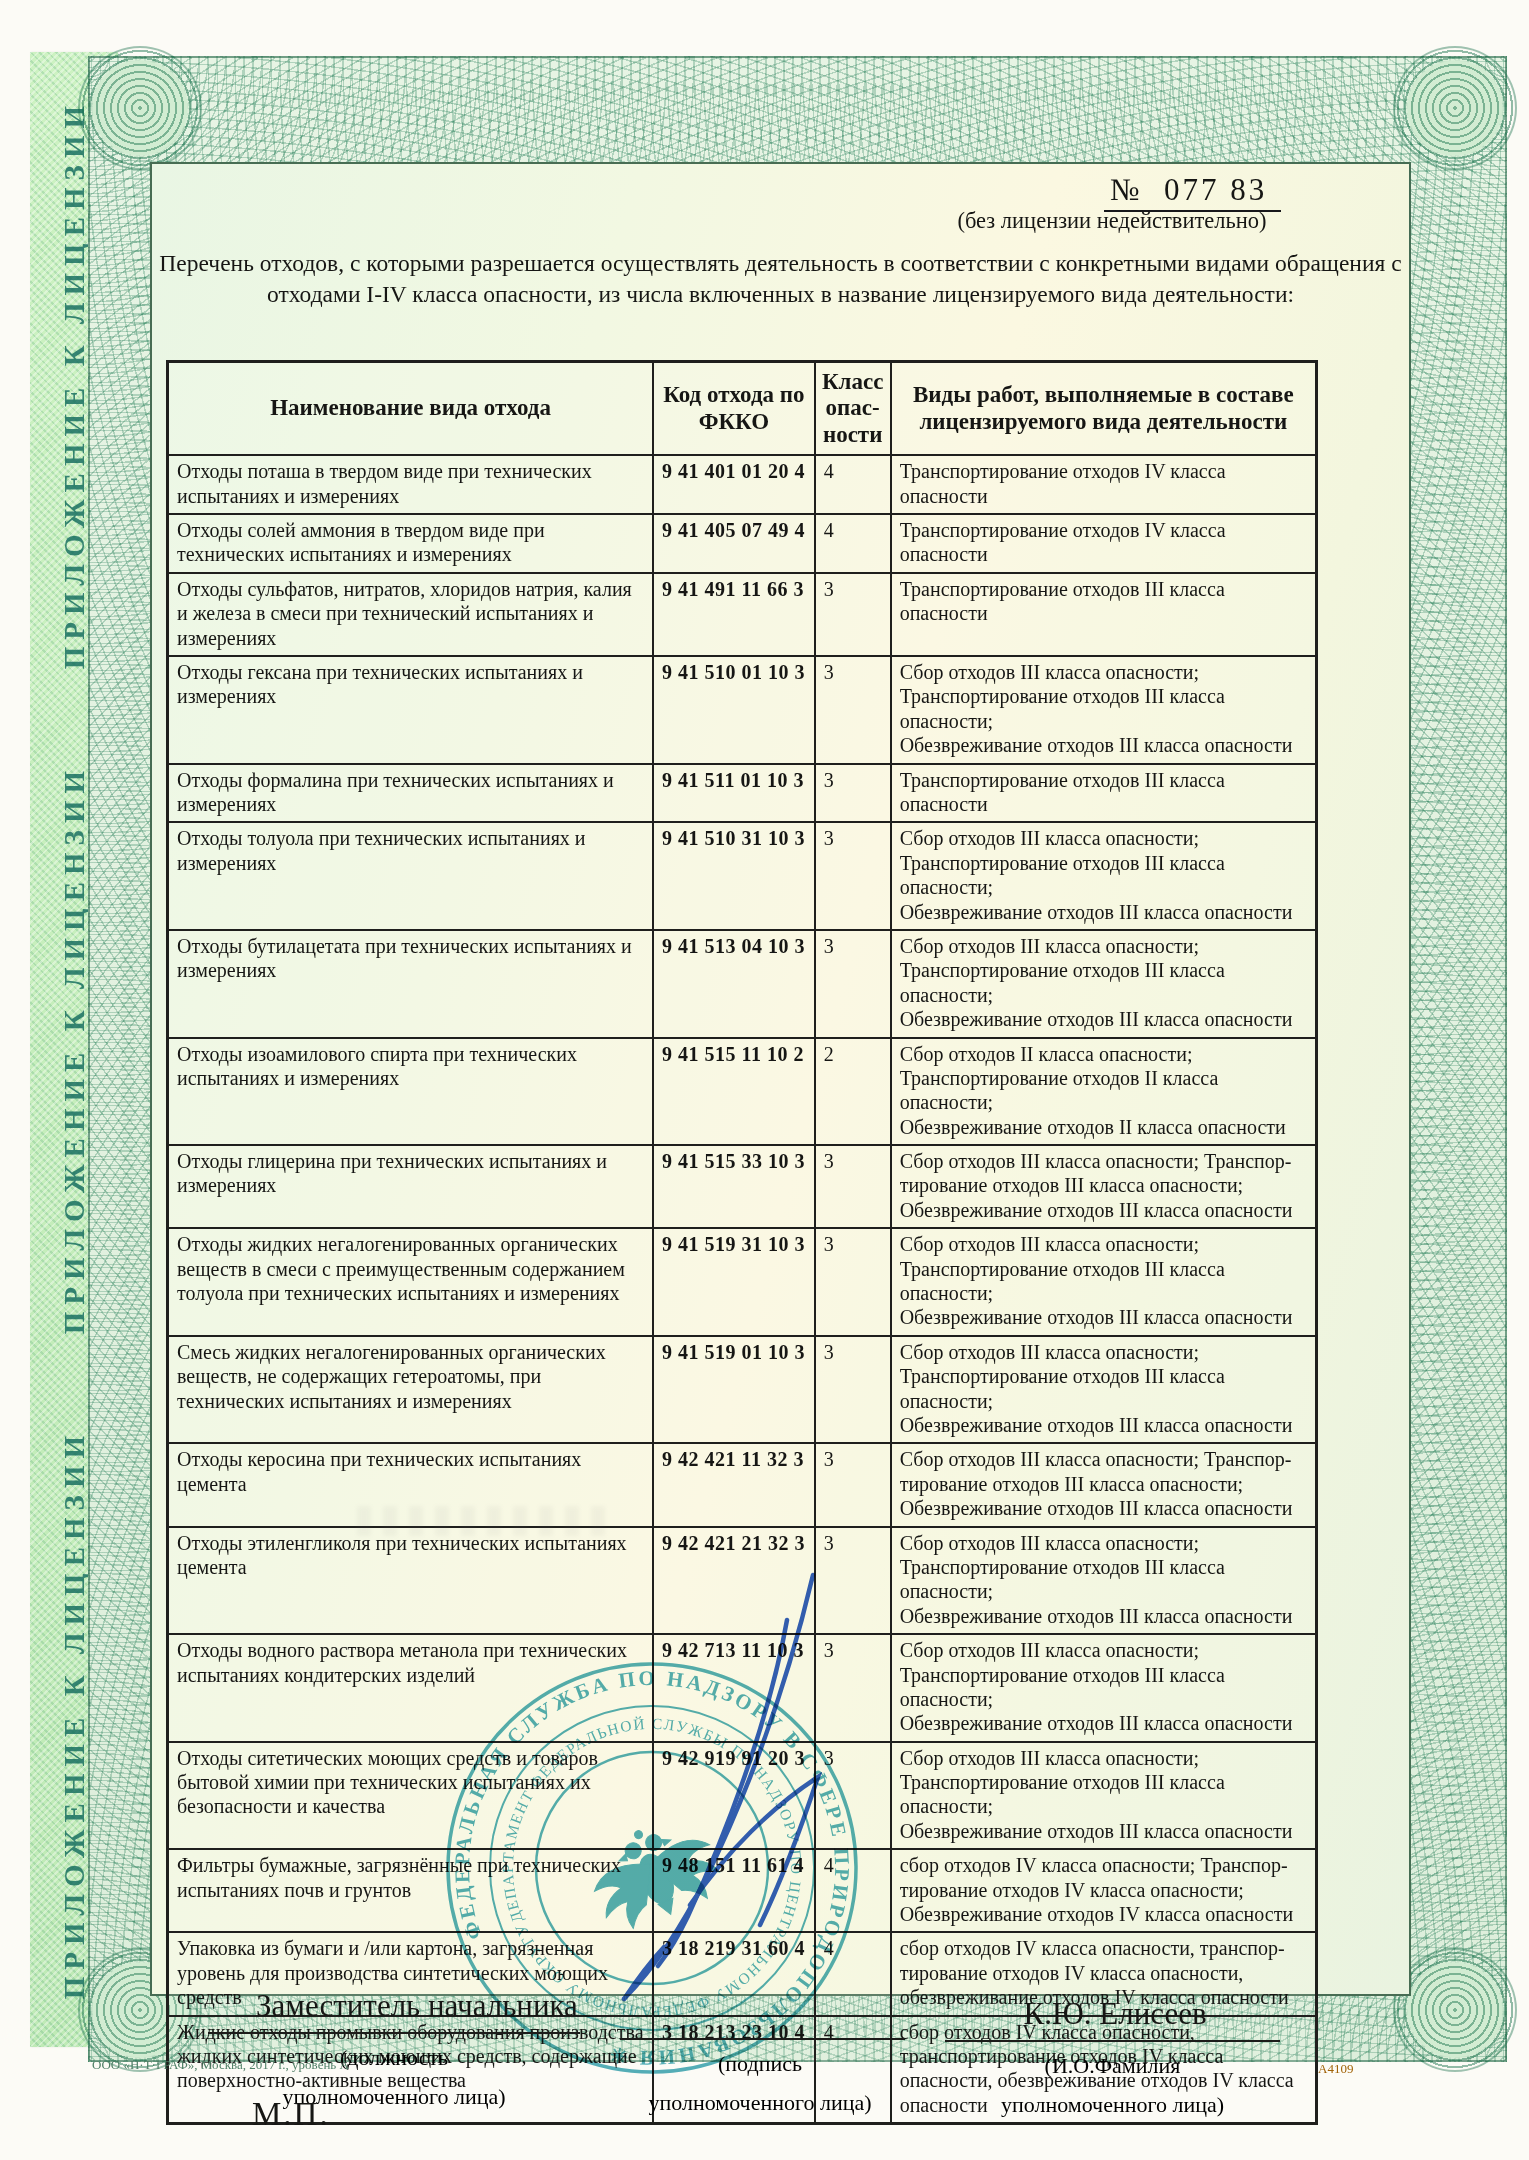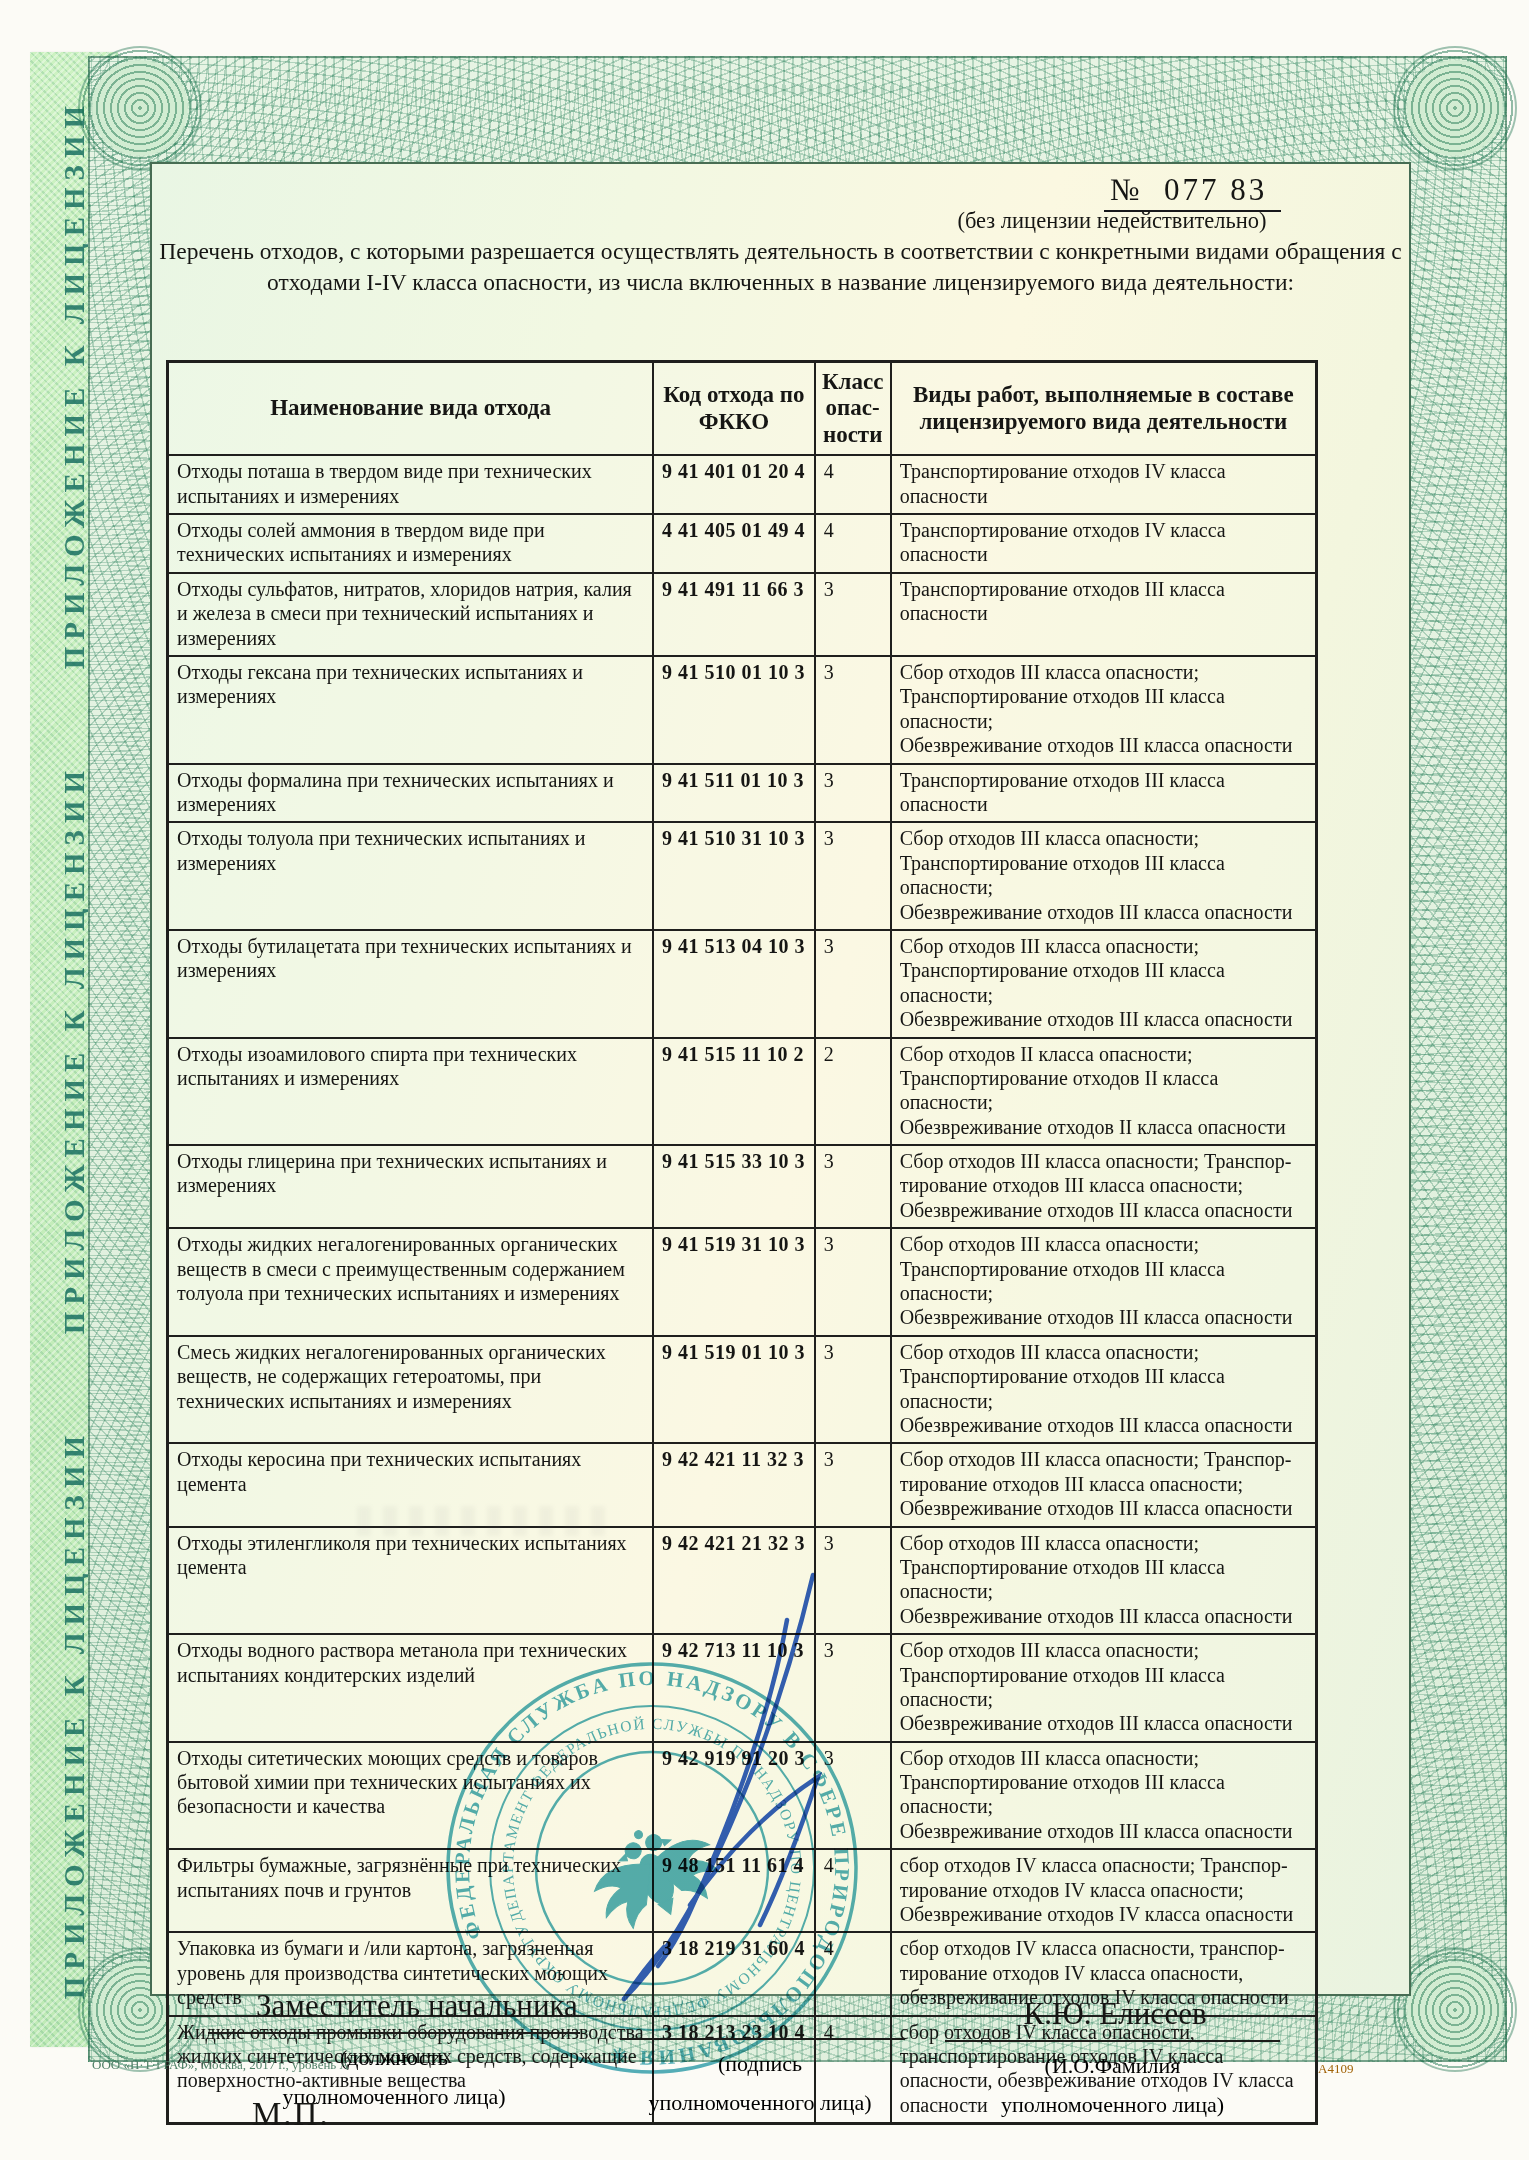--- a/index.html
+++ b/index.html
@@ -63,21 +63,21 @@
   .doc-number{
     position:absolute;left:952px;top:8px;
     font-size:31px;letter-spacing:3px;
     border-bottom:2.5px solid #17171a;padding:0 14px 2px 6px;
   }
   .validity{
     position:absolute;left:720px;top:44px;width:480px;
     text-align:center;font-size:22.5px;
   }
   .intro{
-    position:absolute;left:4px;top:72px;width:calc(100% - 8px);
+    position:absolute;left:4px;top:84px;width:calc(100% - 8px);
     margin:0;text-align:center;font-size:23.5px;line-height:1.34;
   }
 
   
   table.waste{
     position:absolute;left:14px;top:196px;width:1152px;
     border-collapse:collapse;border:3px solid #1f1f1d;
     background:rgba(255,255,250,.12);
   }
   table.waste th, table.waste td{
@@ -176,21 +176,21 @@
         </thead>
         <tbody>
           <tr>
               <td>Отходы поташа в твердом виде при технических испытаниях и измерениях</td>
               <td class="code">9 41 401 01 20 4</td>
               <td class="hclass">4</td>
               <td class="pre">Транспортирование отходов IV класса опасности</td>
             </tr>
           <tr>
               <td>Отходы солей аммония в твердом виде при технических испытаниях и измерениях</td>
-              <td class="code">4 41 405 01 49 4</td>
+              <td class="code">9 41 405 07 49 4</td>
               <td class="hclass">4</td>
               <td class="pre">Транспортирование отходов IV класса опасности</td>
             </tr>
           <tr>
               <td>Отходы сульфатов, нитратов, хлоридов натрия, калия и железа в смеси при технический испытаниях и измерениях</td>
               <td class="code">9 41 491 11 66 3</td>
               <td class="hclass">3</td>
               <td class="pre">Транспортирование отходов III класса опасности</td>
             </tr>
           <tr>

